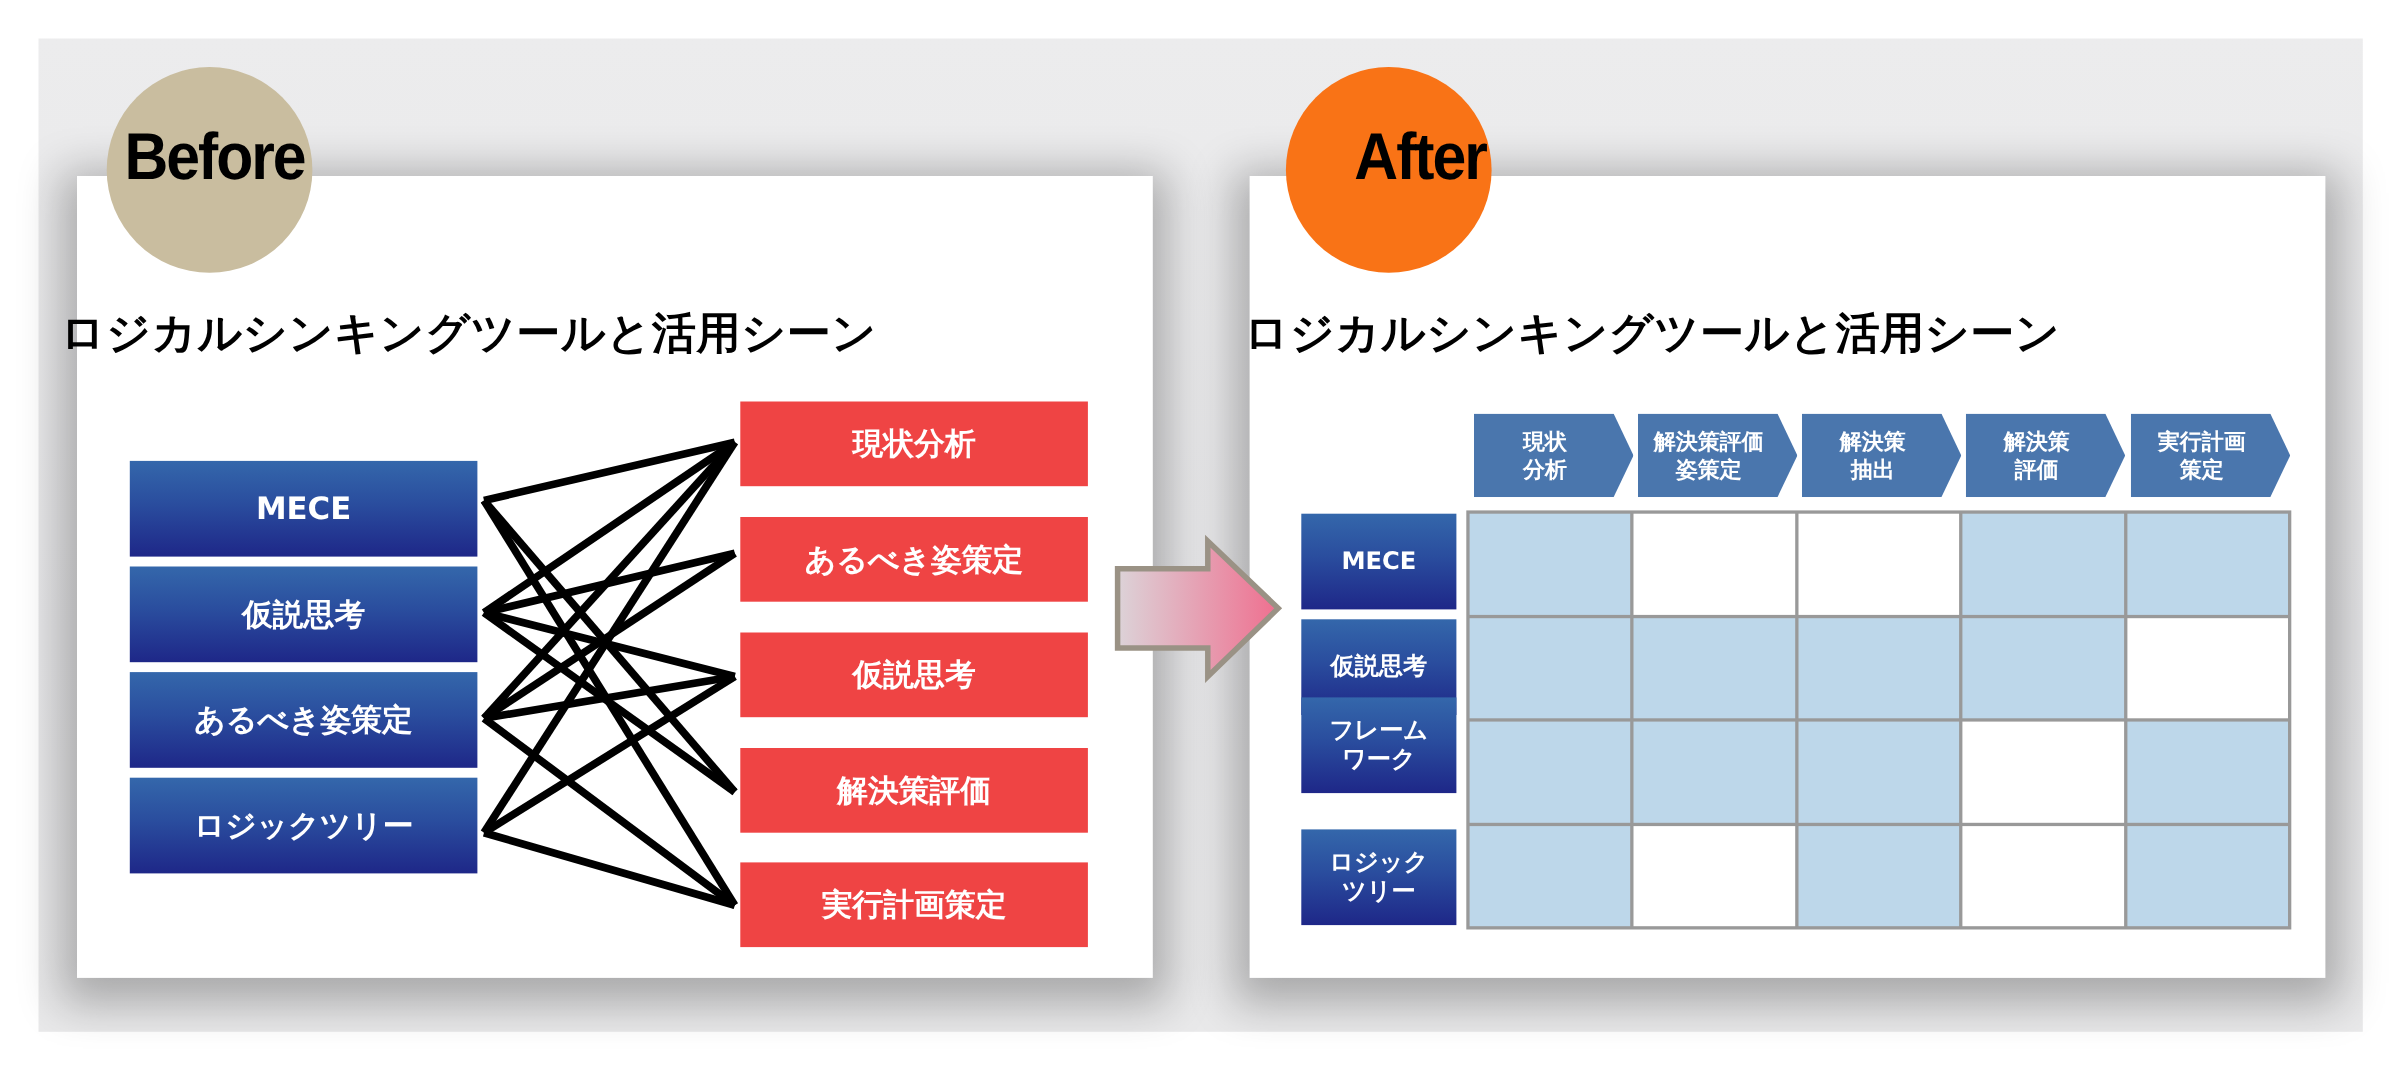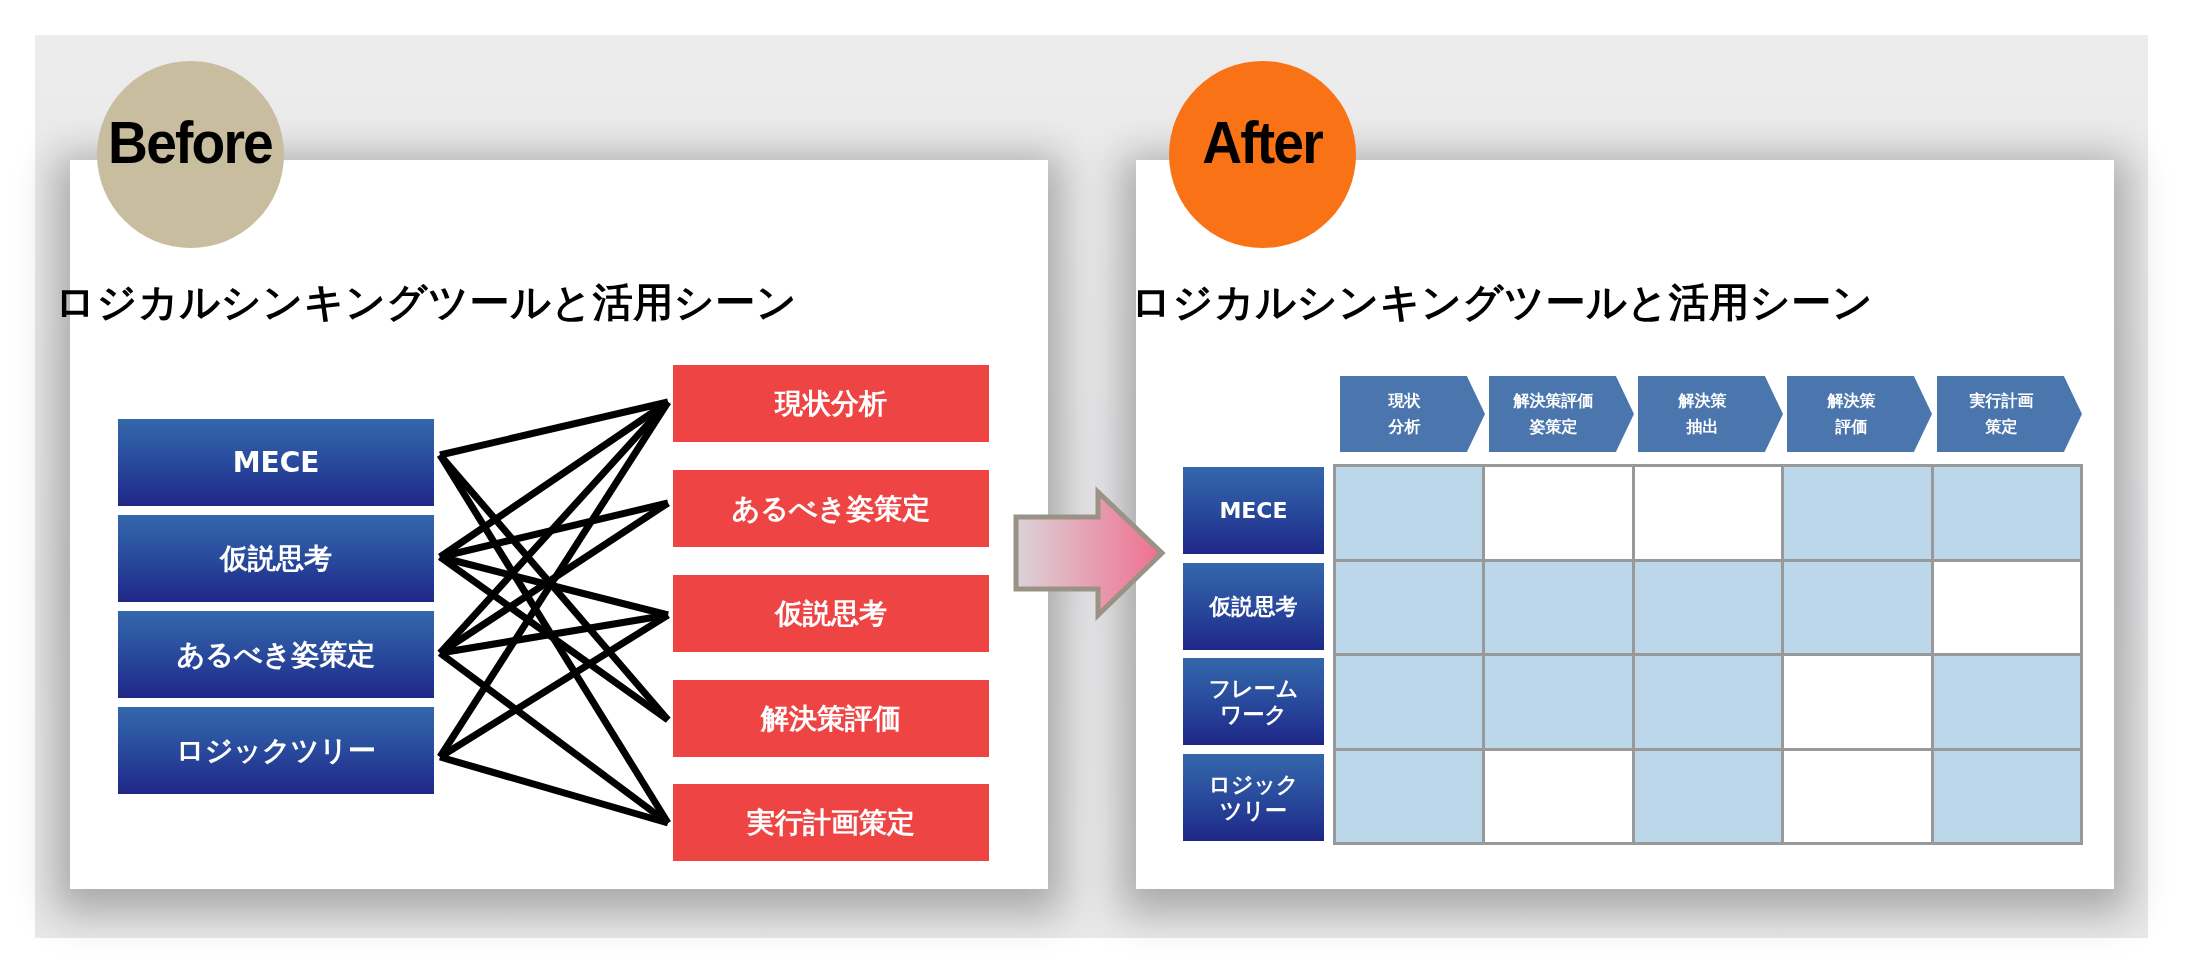--- a/index.html
+++ b/index.html
@@ -13,21 +13,21 @@
     background: linear-gradient(180deg, #ececed 0%, #e6e6e8 60%, #e9e9ea 100%);
   }
   .panel {
     position: absolute; top: 160px; height: 729px; background: #ffffff;
     box-shadow: 0 10px 38px 14px rgba(0,0,0,0.28);
   }
   .panel.before { left: 70px; width: 978px; }
   .panel.after  { left: 1136px; width: 978px; }
   .badge {
     position: absolute; width: 187px; height: 187px; border-radius: 50%;
-    display: flex; align-items: center; justify-content: center;
+    display: flex; align-items: center; justify-content: flex-end;
     font-family: "Liberation Sans", sans-serif; font-weight: bold;
     font-size: 60px; color: #000; letter-spacing: -2px;
     z-index: 3;
   }
   .badge span { transform: scaleX(0.92); display: inline-block; margin-top: -24px; }
   .badge.before { left: 97px; top: 61px; }
   .badge.after  { left: 1169px; top: 61px; }
   .title {
     position: absolute; top: 275px; width: 978px; 
     font-size: 40px; font-weight: bold; color: #000; letter-spacing: 0.5px;
@@ -45,21 +45,21 @@
   .scene-box {
     position: absolute; left: 673px; width: 316px; height: 77px;
     background: #ef4444; color: #fff; font-weight: bold; font-size: 28px;
     display: flex; align-items: center; justify-content: center;
     z-index: 2;
   }
   svg.lines { position: absolute; left: 0; top: 0; z-index: 2; }
   svg.arrow { position: absolute; left: 1000px; top: 480px; z-index: 4; }
   .chev {
     position: absolute; top: 376px; height: 76px; width: 145px;
-    background: #4a76ad; color: #fff; font-weight: bold; font-size: 16px;
+    background: #4a76ad; color: #fff; font-weight: bold; font-size: 20px;
     line-height: 26px; text-align: center;
     clip-path: polygon(0 0, 87.5% 0, 100% 50%, 87.5% 100%, 0 100%);
     display: flex; align-items: center; justify-content: center;
     z-index: 2;
   }
   .chev span { display: block; margin-right: 16px; white-space: pre-line; }
   .row-head {
     position: absolute; left: 1183px; width: 141px; height: 87px;
     background: linear-gradient(180deg, #3467ab 0%, #2a4d9e 45%, #1e2788 100%);
     color: #fff; font-weight: bold; font-size: 22px; line-height: 26px;
@@ -169,21 +169,21 @@
   <span>実行計画
 策定</span>
 </div>
 
 <div class="row-head" style="top:467px">
   <span>MECE</span>
 </div>
 <div class="row-head" style="top:563px">
   <span>仮説思考</span>
 </div>
-<div class="row-head" style="top:658px">
+<div class="row-head" style="top:634px">
   <span>フレーム
 ワーク</span>
 </div>
 <div class="row-head" style="top:754px">
   <span>ロジック
 ツリー</span>
 </div>
 
 <div class="grid">
     <div class="cell on"></div>

